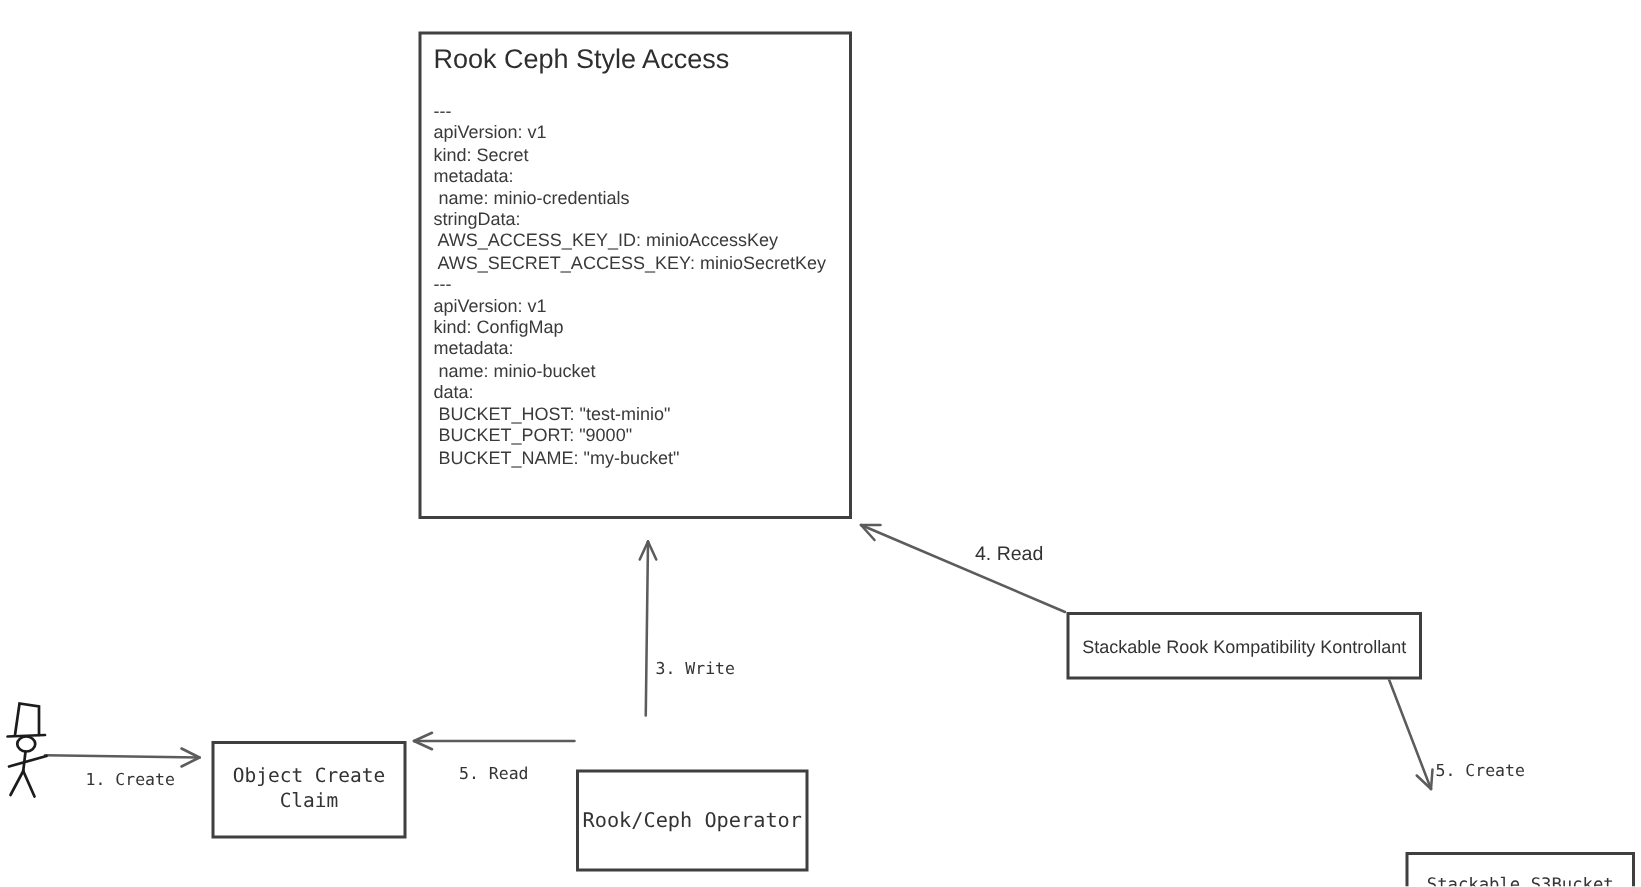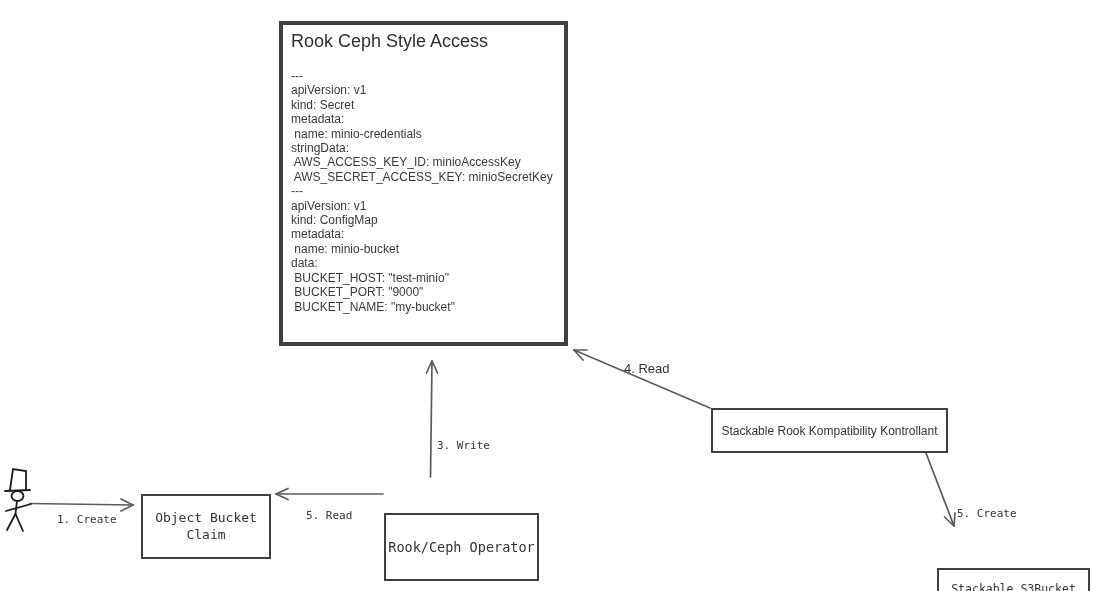--- a/index.html
+++ b/index.html
@@ -23,21 +23,21 @@
     background: #ffffff;
     box-sizing: border-box;
     display: flex;
     align-items: center;
     justify-content: center;
     text-align: center;
   }
   .main-box {
     left: 279px; top: 21px;
     width: 289px; height: 325px;
-    border: 4px solid #404040;
+    border: 2px solid #404040;
     background: #ffffff;
     position: absolute;
     box-sizing: border-box;
   }
   .main-box .title {
     position: absolute;
     left: 8px; top: 6px;
     font-size: 18px;
     color: #2e2e2e;
     white-space: nowrap;
@@ -74,21 +74,21 @@
   }
   .edge-label {
     position: absolute;
     color: #333333;
     white-space: nowrap;
   }
   .edge-label.mono { font-size: 11px; }
   .label-1 { left: 57px;  top: 477px; }
   .label-2 { left: 306px; top: 473px; }
   .label-3 { left: 437px; top: 403px; }
-  .label-4 { left: 624px; top: 361px; font-size: 13px; }
+  .label-4 { left: 650px; top: 361px; font-size: 13px; }
   .label-5 { left: 957px; top: 471px; }
 </style>
 </head>
 <body>
 
 <div class="canvas">
 
   <svg class="layer" viewBox="0 0 1094 591" fill="none" stroke="#5c5c5c" stroke-width="1.7" stroke-linecap="round">
 
     <g>
@@ -147,21 +147,21 @@
 kind: ConfigMap
 metadata:
  name: minio-bucket
 data:
  BUCKET_HOST: "test-minio"
  BUCKET_PORT: "9000"
  BUCKET_NAME: "my-bucket"</pre>
   </div>
 
   <div class="box mono node-obc">
-    <span>Object Bucket Claim</span>
+    <span>Object Create Claim</span>
   </div>
 
   <div class="box mono node-operator">
     <span>Rook/Ceph Operator</span>
   </div>
 
   <div class="box node-kontrollant">
     <span>Stackable Rook Kompatibility Kontrollant</span>
   </div>
 

